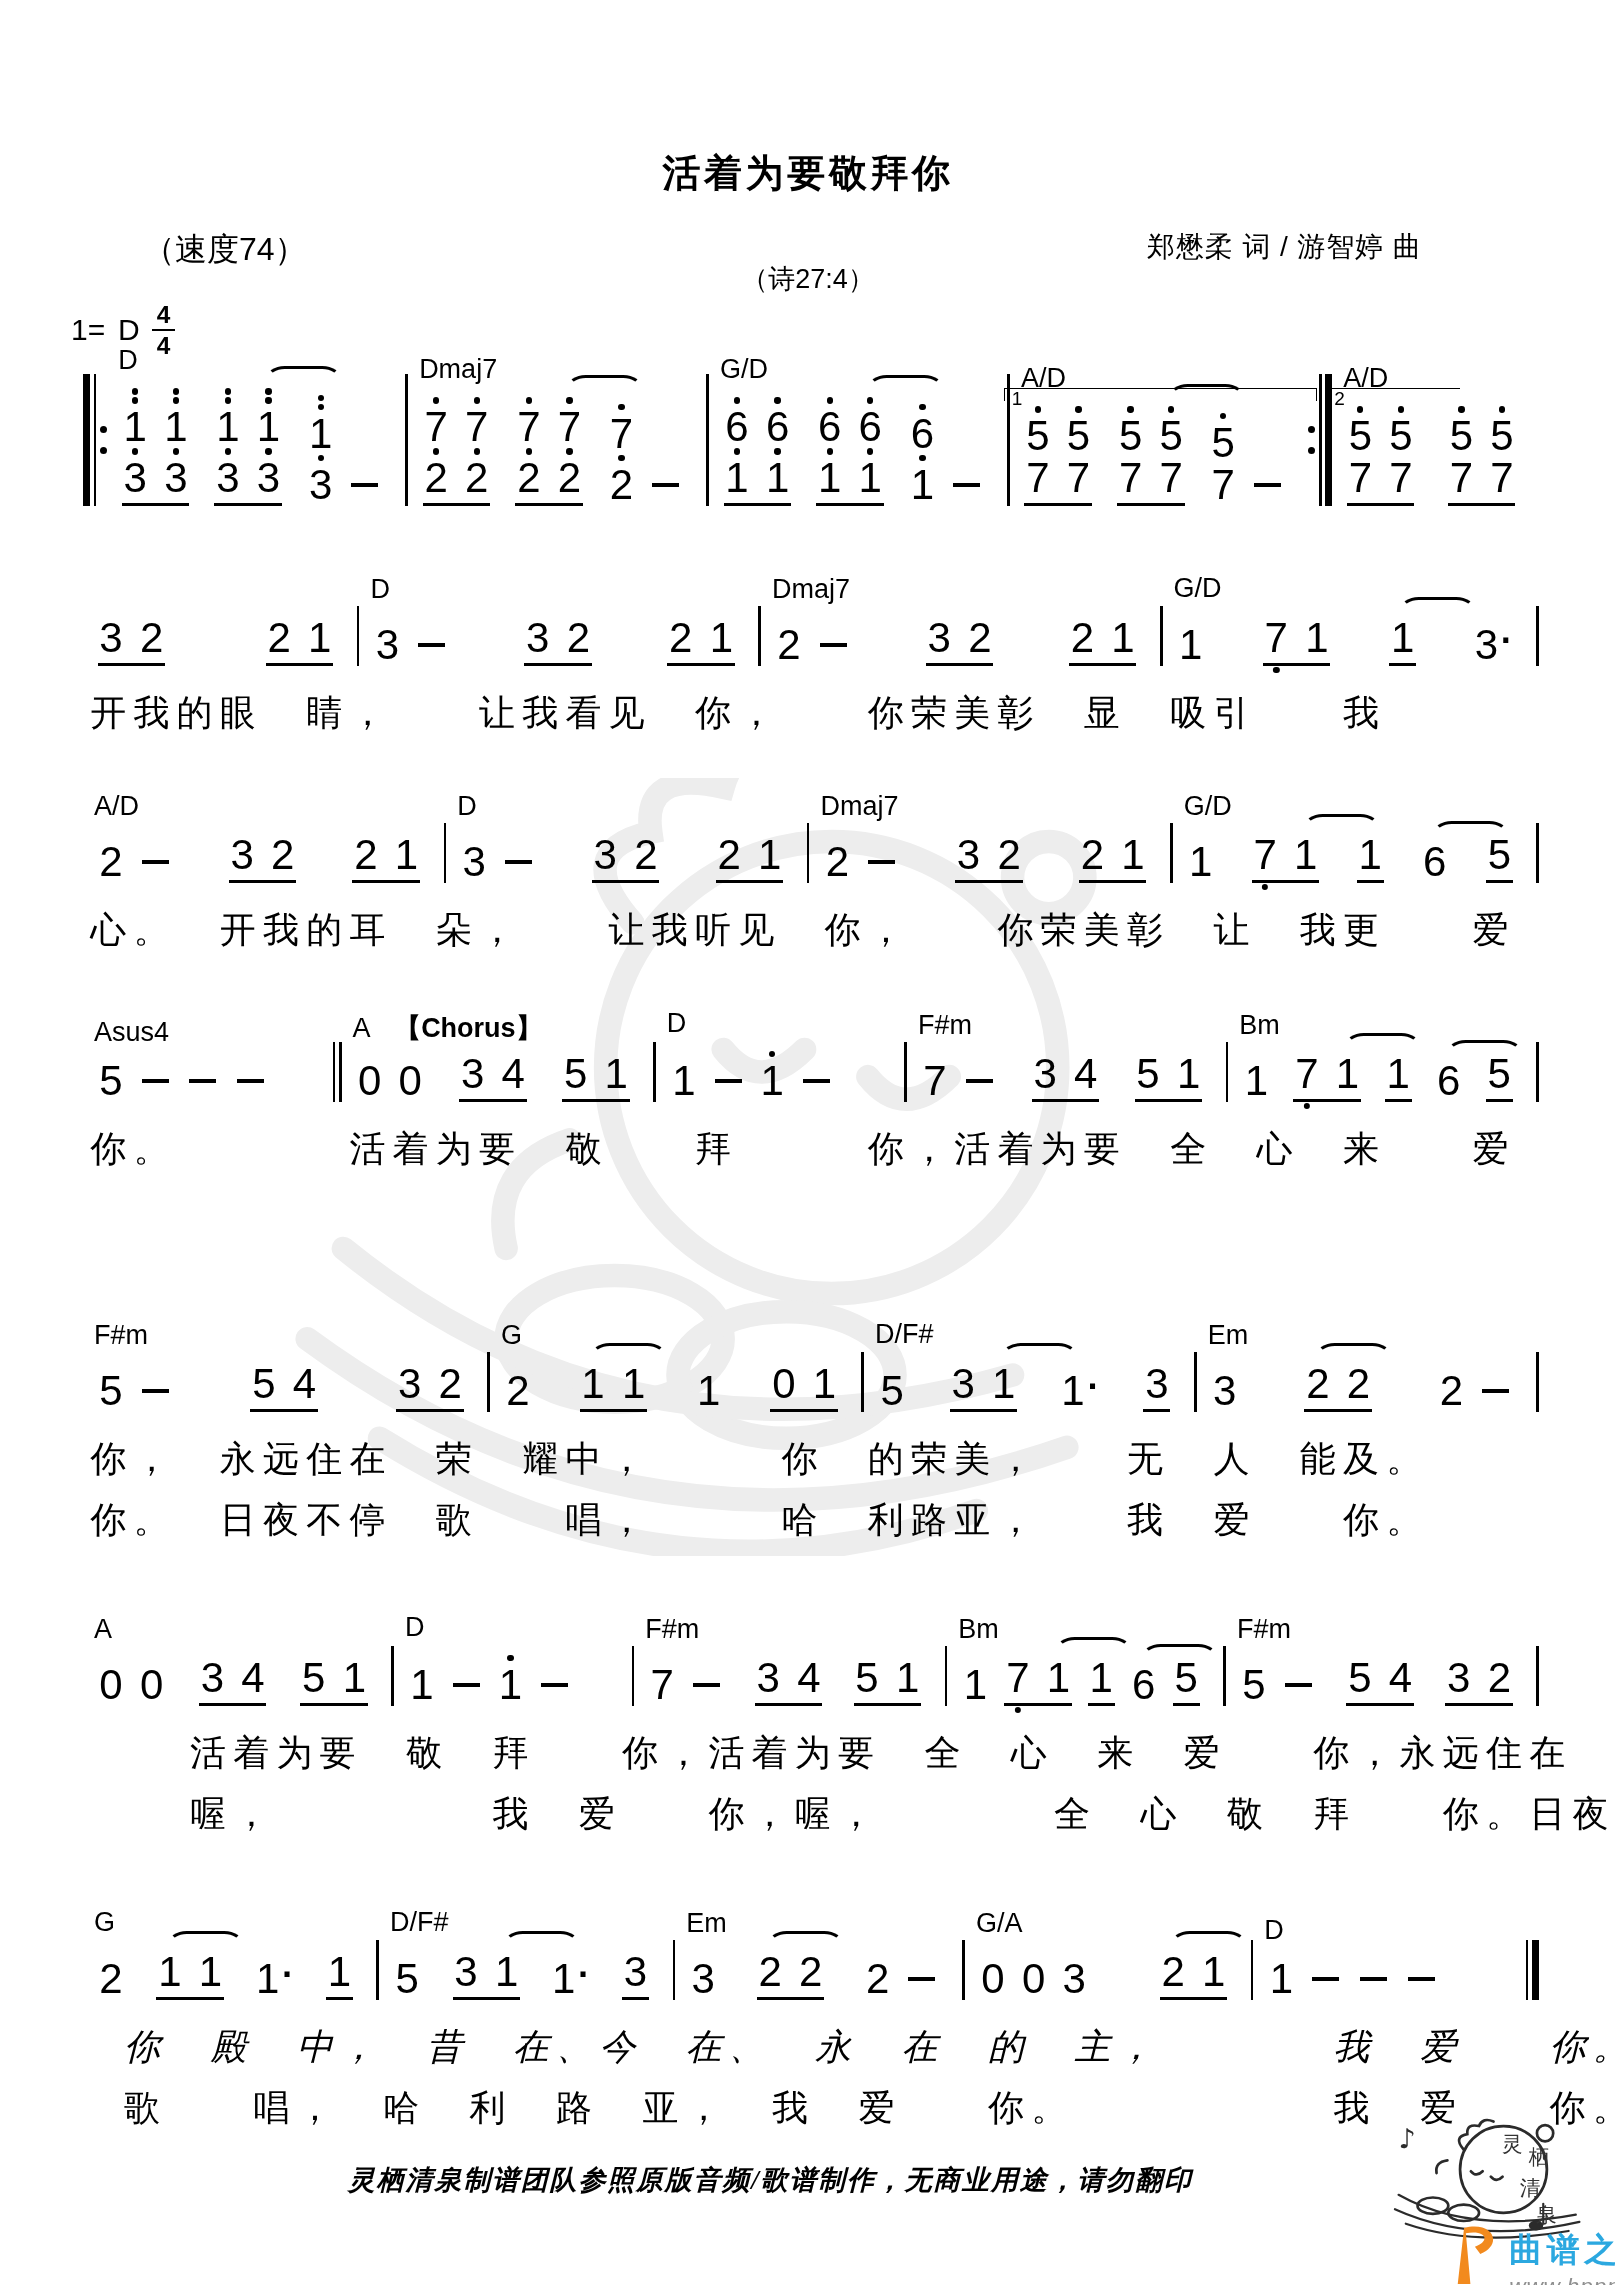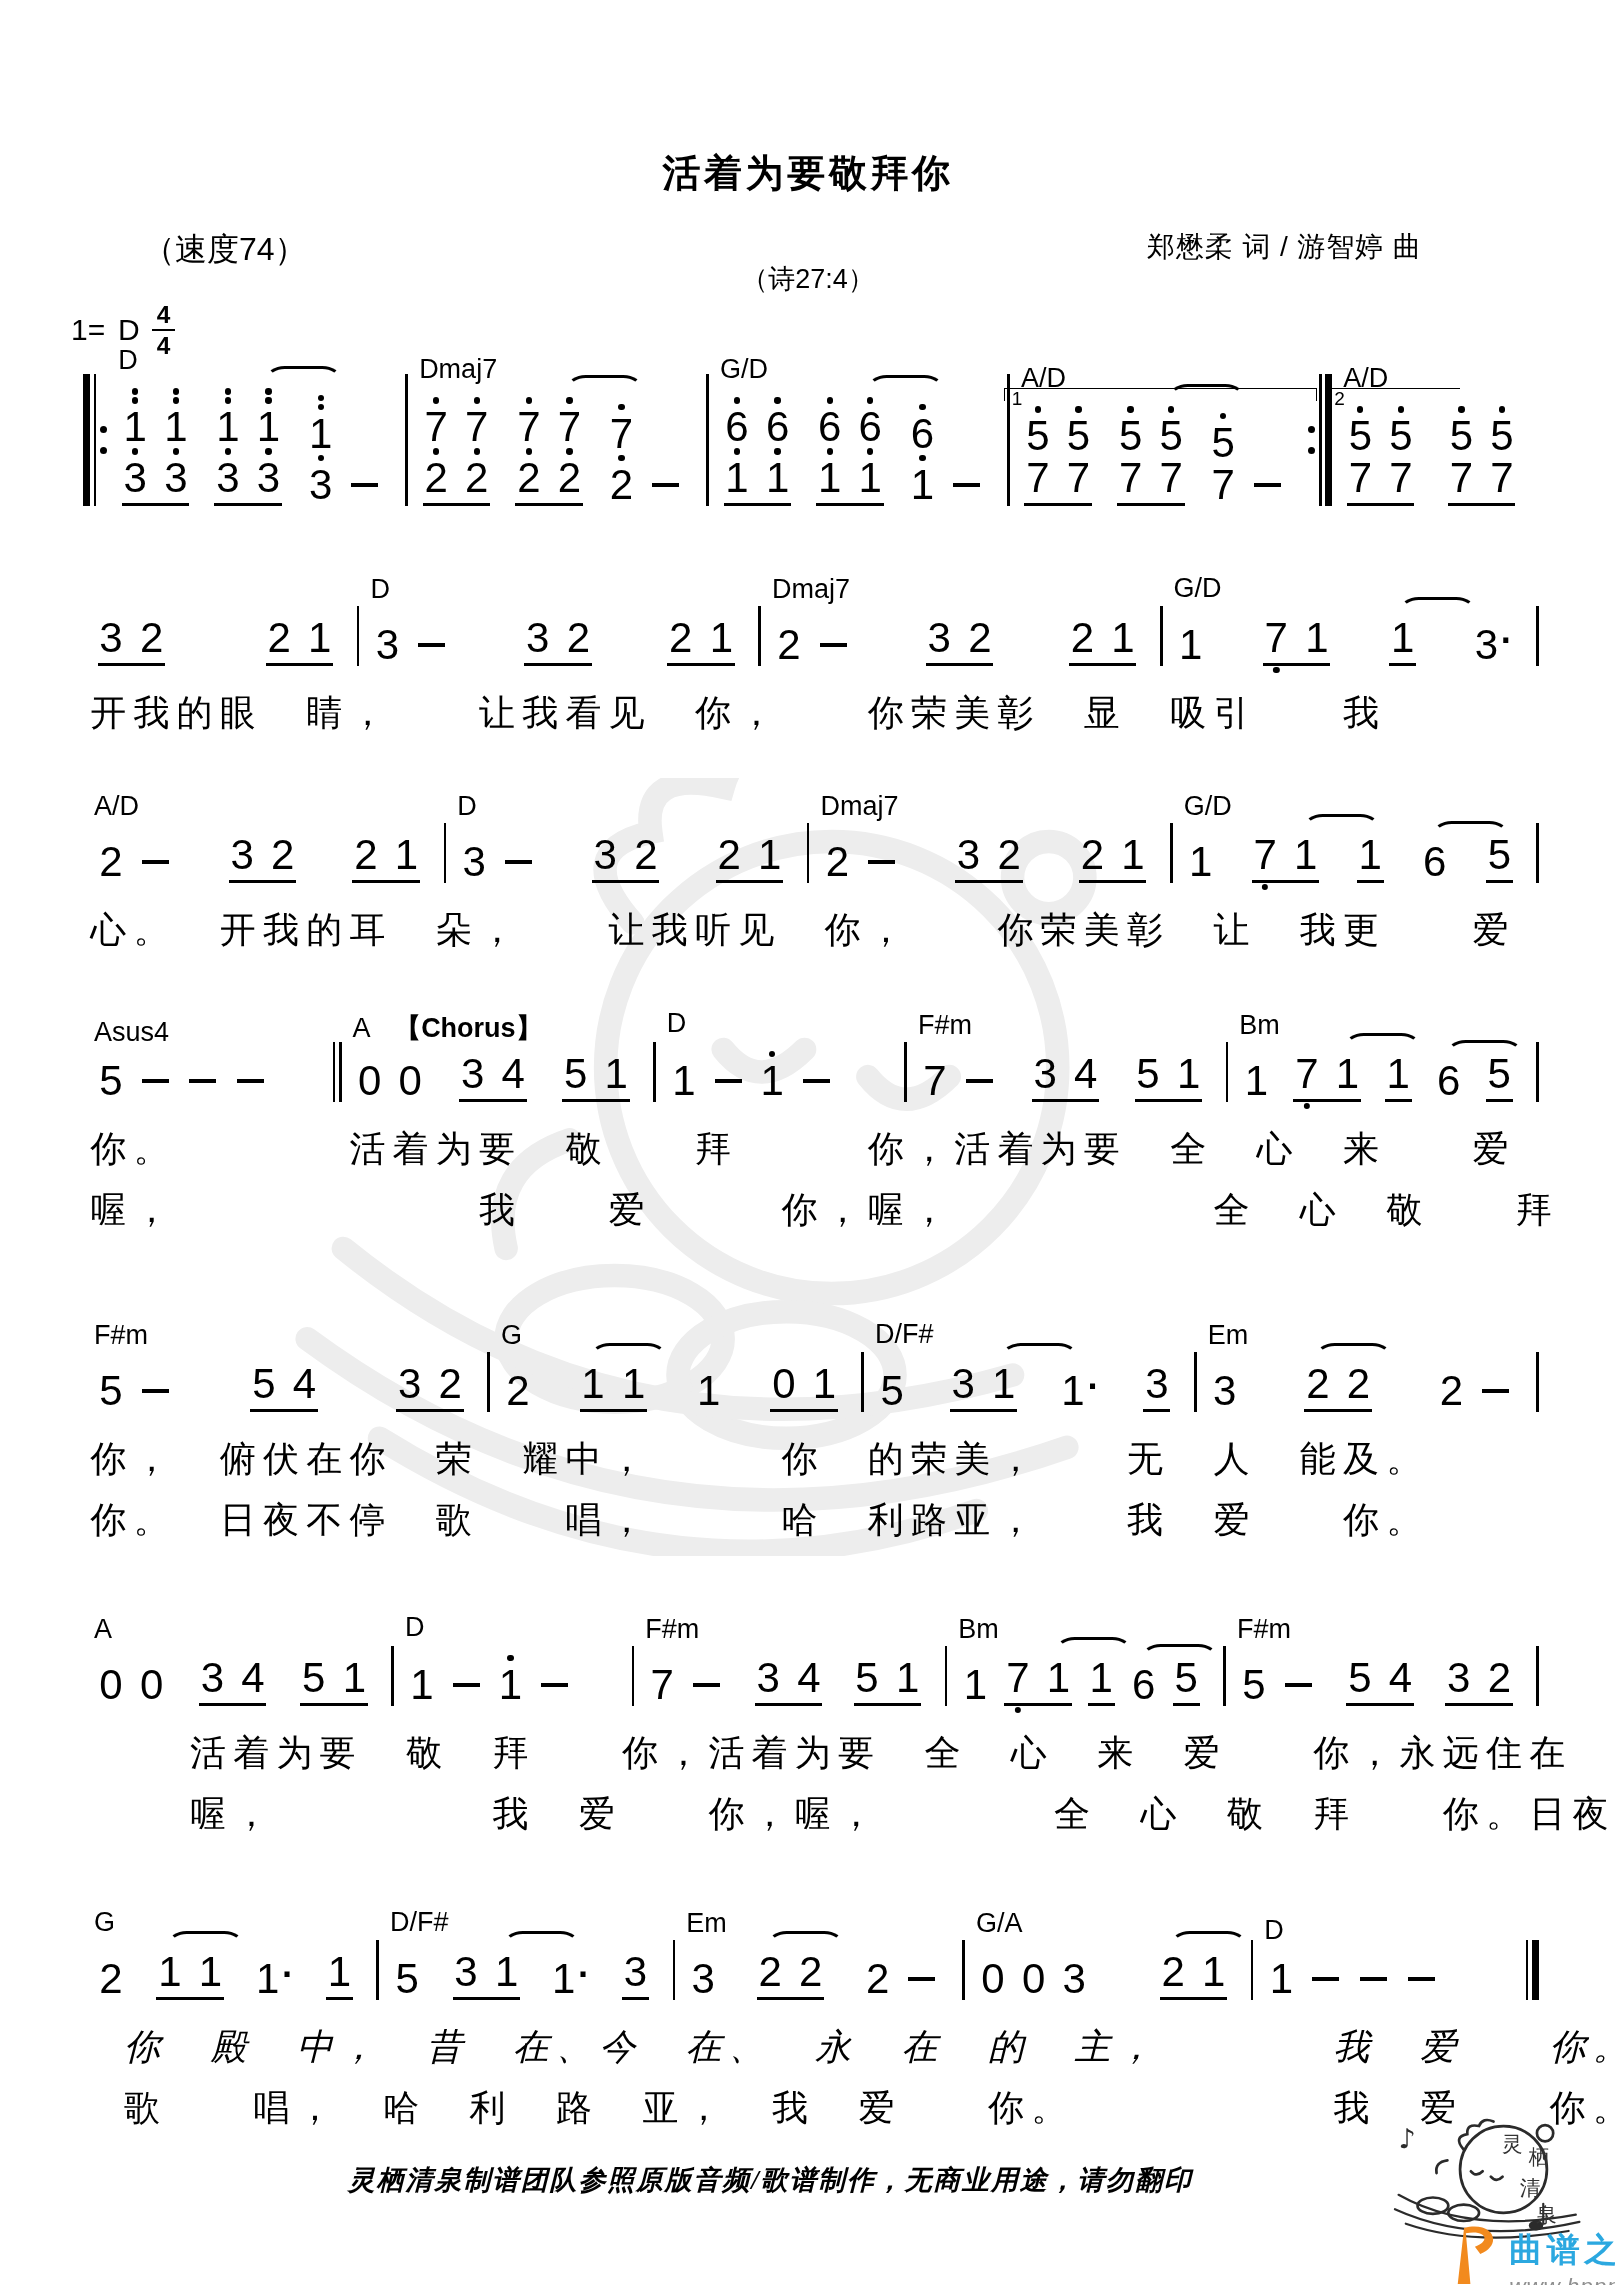--- a/index.html
+++ b/index.html
@@ -806,21 +806,20 @@
                   <div class="gl">5</div>
                 </div>
               </div>
             </div>
           </div>
           <div class="bar">
             <div class="bl t1"></div>
           </div>
         </div>
         <div class="lyr" style="padding-left: 7.2px;">你。　　　　活着为要　敬　　拜　　　你，活着为要　全　心　来　　爱</div>
-        <div class="lyr" style="padding-left: 7.2px;">喔，　　　　　　　我　　爱　　　你，喔，　　　　　　全　心　敬　　拜</div>
       </div>
       <div class="system" style="top: 1305px;">
         <div class="mrow">
           <div class="measure" style="flex-grow: 6.5;">
             <div class="chname">F#m</div>
             <div class="notes">
               <div class="group">
                 <div class="tok">
                   <div class="gl">5</div>
                 </div>
@@ -936,21 +935,21 @@
                   <div class="gl">2</div>
                 </div>
                 <div class="dash"></div>
               </div>
             </div>
           </div>
           <div class="bar">
             <div class="bl t1"></div>
           </div>
         </div>
-        <div class="lyr" style="padding-left: 7.2px;">你，　俯伏在你　荣　耀中，　　　你　的荣美，　　无　人　能及。</div>
+        <div class="lyr" style="padding-left: 7.2px;">你，　永远住在　荣　耀中，　　　你　的荣美，　　无　人　能及。</div>
         <div class="lyr" style="padding-left: 7.2px;">你。　日夜不停　歌　　唱，　　　哈　利路亚，　　我　爱　　你。</div>
       </div>
       <div class="system" style="top: 1599px;">
         <div class="mrow">
           <div class="measure" style="flex-grow: 6.5;">
             <div class="chname">A</div>
             <div class="notes">
               <div class="group">
                 <div class="tok">
                   <div class="gl">0</div>

